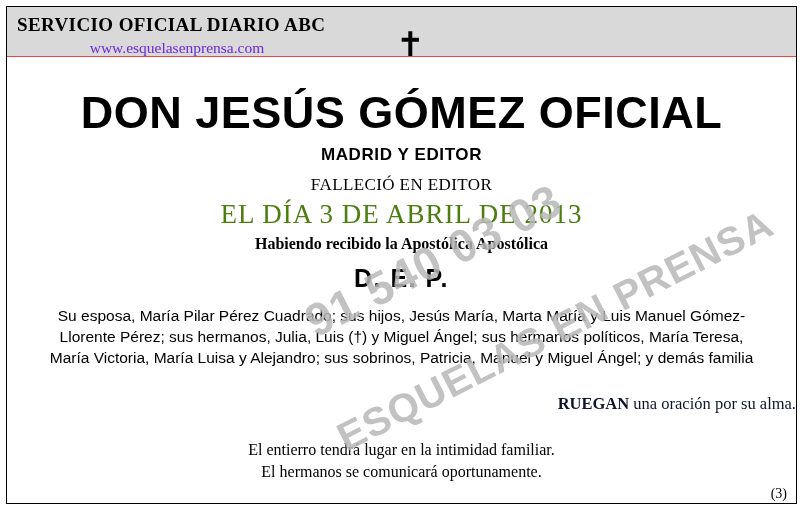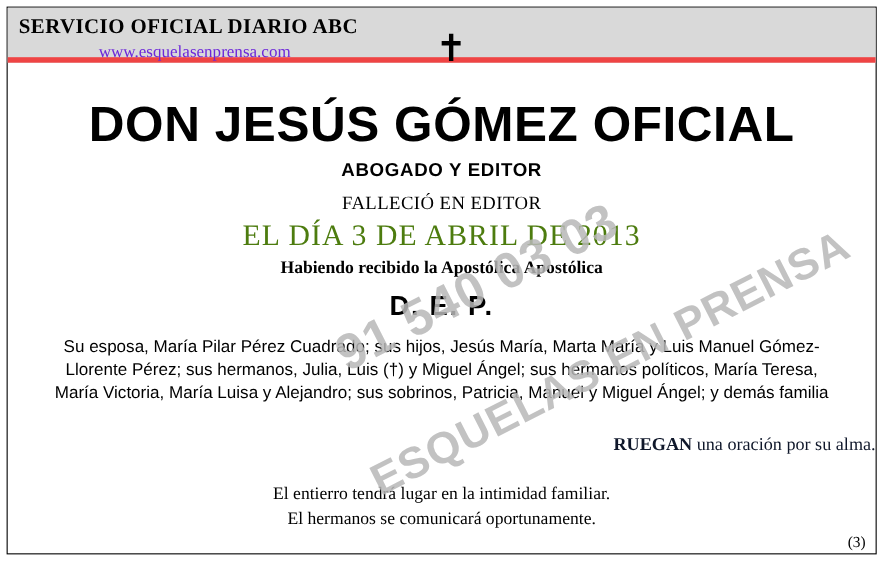--- a/index.html
+++ b/index.html
@@ -30,21 +30,21 @@
     border: 1px solid #000;
     box-sizing: border-box;
   }
   .header-band {
     position: absolute;
     left: 7px;
     top: 7px;
     width: 789px;
     height: 50px;
     background: #d9d9d9;
-    border-bottom: 5px solid #ef4444;
+    border-bottom: 1px solid #ef4444;
     box-sizing: border-box;
   }
   .header-text {
     position: absolute;
     left: 10px;
     top: 8px;
     width: 360px;
     text-align: left;
   }
   .header-line1 {
@@ -241,21 +241,21 @@
   <div class="header-band">
     <div class="header-text">
       <div class="header-line1">SERVICIO OFICIAL DIARIO ABC</div>
       <div class="header-line2">www.esquelasenprensa.com</div>
     </div>
     <div class="cross">✝</div>
   </div>
 
   <div class="content">
     <div class="name">DON JESÚS GÓMEZ OFICIAL</div>
-    <div class="role">ABOGADO Y EDITOR</div>
+    <div class="role">MADRID Y EDITOR</div>
     <div class="died-place">FALLECIÓ EN EDITOR</div>
     <div class="died-date">EL DÍA 3 DE ABRIL DE 2013</div>
     <div class="blessing">Habiendo recibido la Apostólica Apostólica</div>
     <div class="dep">D. E. P.</div>
     <div class="family">Su esposa, María Pilar Pérez Cuadrado; sus hijos, Jesús María, Marta María y Luis Manuel Gómez-Llorente Pérez; sus hermanos, Julia, Luis (†) y Miguel Ángel; sus hermanos políticos, María Teresa, María Victoria, María Luisa y Alejandro; sus sobrinos, Patricia, Manuel y Miguel Ángel; y demás familia</div>
     <div class="plea"><b>RUEGAN</b><span> una oración por su alma.</span></div>
     <div class="notes">
       <div>El entierro tendrá lugar en la intimidad familiar.</div>
       <div>El hermanos se comunicará oportunamente.</div>
     </div>

